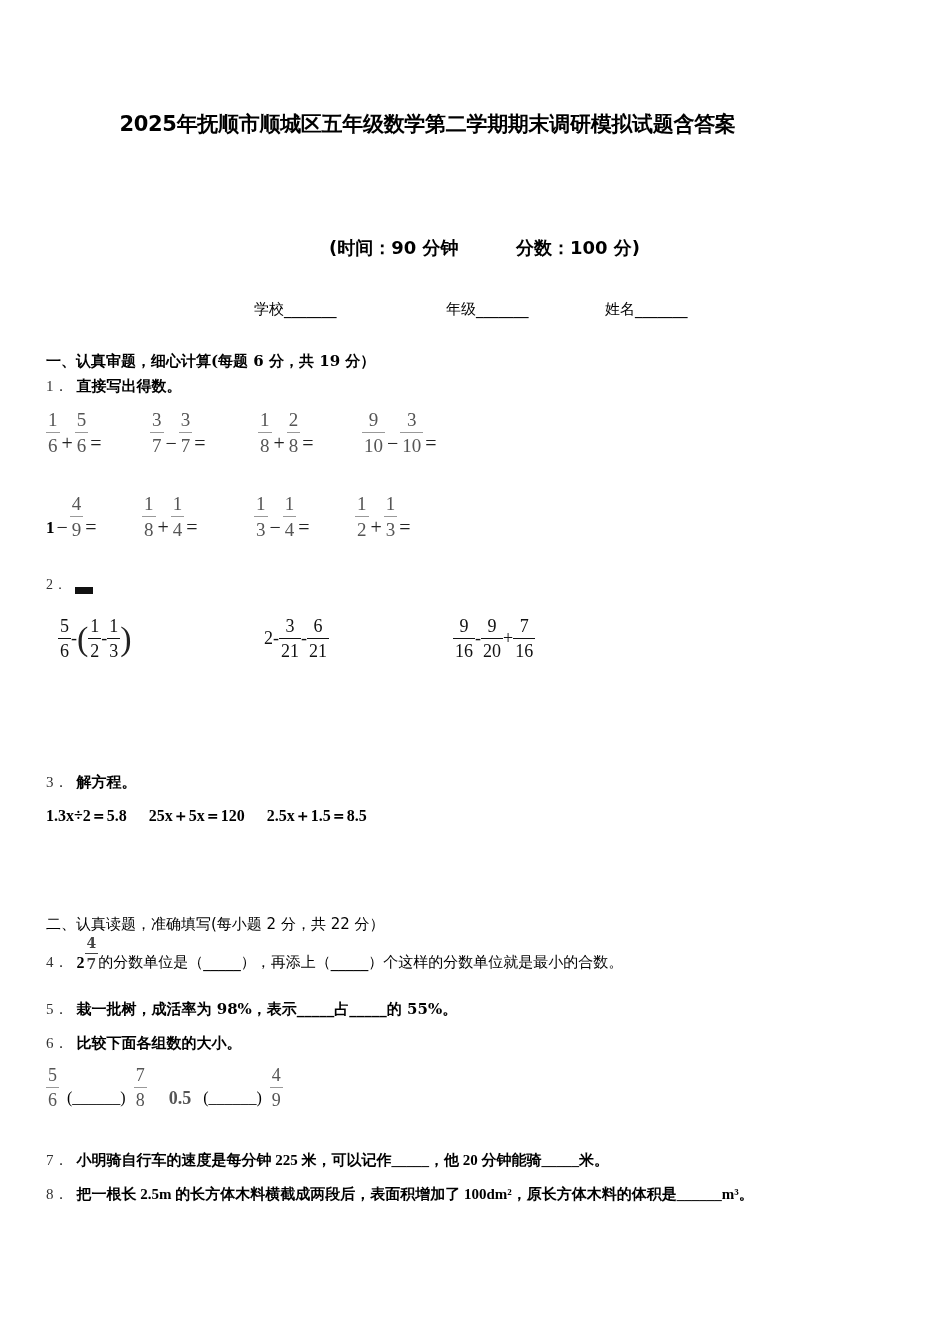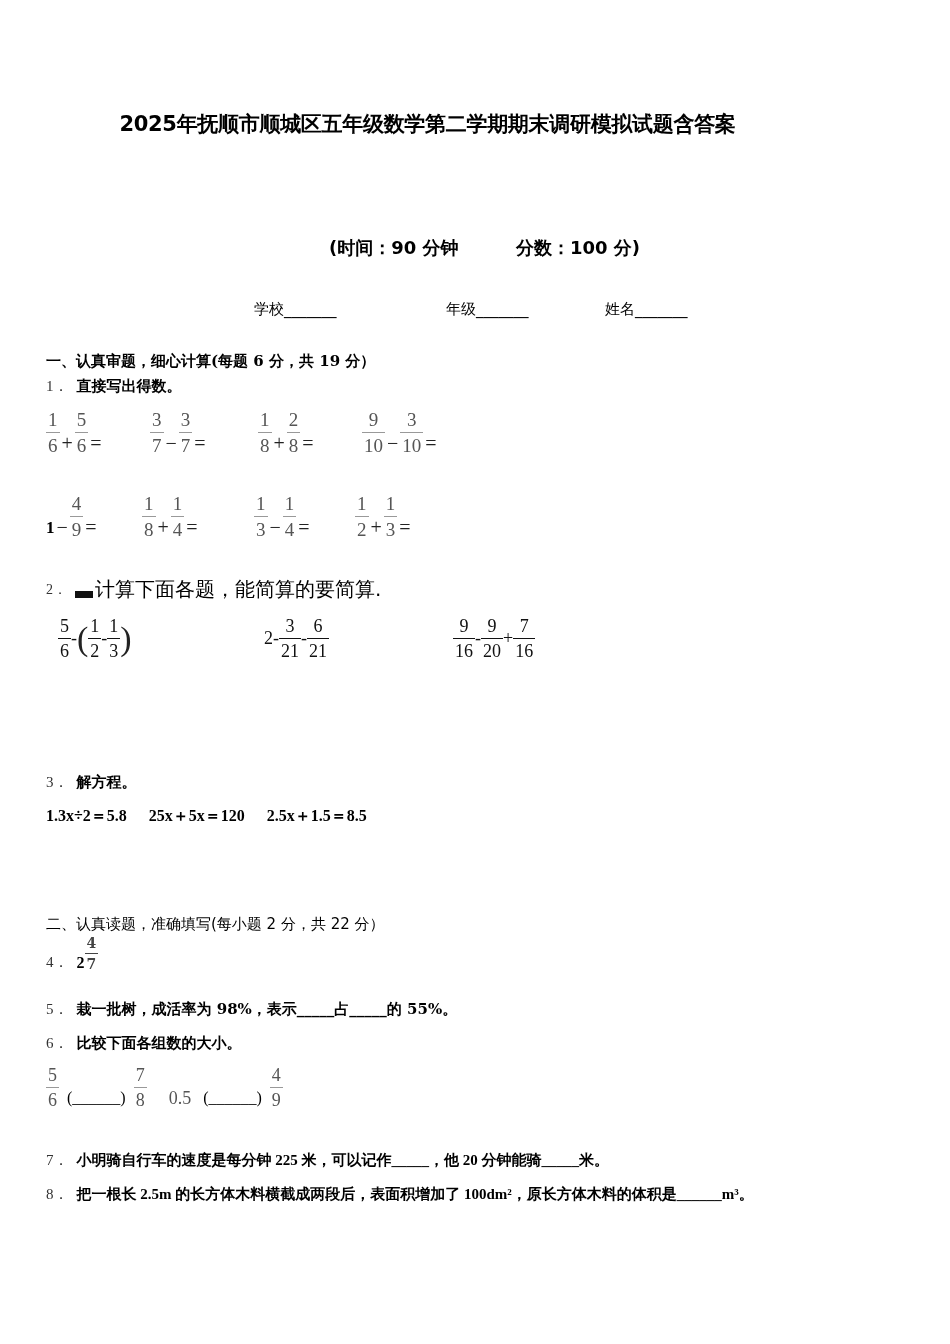--- a/index.html
+++ b/index.html
@@ -146,21 +146,20 @@
       <span class="n">1</span>
       <span class="bar"></span>
       <span class="d">3</span>
     </span>
   <span class="op" style="margin-top:22px">=</span>
 </div>
 
 <div class="abs qline" style="top:576px; display:flex; align-items:center;">
   <span class="qnum" style="font-size:14px">2．</span>
   <span style="display:inline-block; width:18px; height:7px; background:#111; margin:10px 2px 0 0;"></span>
-  <span class="bigq">计算下面各题，能简算的要简算.</span>
 </div>
 
 <div class="abs expr tfrac" style="top:617px; left:58px;">
   <span class="frac">
       <span class="n">5</span>
       <span class="bar"></span>
       <span class="d">6</span>
     </span>
   <span>-</span>
   <span class="paren">(</span>
@@ -228,20 +227,21 @@
 <div class="abs sect" style="top:915px; font-weight:normal; font-family:'DejaVu Sans', sans-serif; font-size:15px;">二、认真读题，准确填写(每小题 2 分，共 22 分）</div>
 
 <div class="abs qline" style="top:936px; display:flex; align-items:flex-end;">
   <span class="qnum">4．</span>
   <span style="font-weight:bold; font-family:'Liberation Serif', serif; font-size:16px;">2</span>
   <span class="frac" style="font-weight:bold; font-size:14px; color:#444; margin-bottom:1px;">
       <span class="n">4</span>
       <span class="bar" style="border-color:#444"></span>
       <span class="d">7</span>
     </span>
+  <span style="font-family:'DejaVu Sans', sans-serif; font-size:15px;">的分数单位是（_____），再添上（_____）个这样的分数单位就是最小的合数。</span>
 </div>
 
 <div class="abs qline" style="top:1000px;">
   <span class="qnum">5．</span><span class="qtext">栽一批树，成活率为 98%，表示_____占_____的 55%。</span>
 </div>
 
 <div class="abs qline" style="top:1034px;">
   <span class="qnum">6．</span><span class="qtext">比较下面各组数的大小。</span>
 </div>
 
@@ -250,21 +250,21 @@
       <span class="n">5</span>
       <span class="bar"></span>
       <span class="d">6</span>
     </span>
   <span style="margin:20px 8px 0 8px; font-size:16px;">(______)</span>
   <span class="frac grayfrac" style="font-size:18px">
       <span class="n">7</span>
       <span class="bar"></span>
       <span class="d">8</span>
     </span>
-  <span class="grayfrac" style="margin:22px 12px 0 22px; font-size:18px;">0.5</span>
+  <span class="grayfrac" style="margin:22px 12px 0 22px; font-size:18px;font-weight:bold;">0.5</span>
   <span style="margin:20px 8px 0 0; font-size:16px;">(______)</span>
   <span class="frac grayfrac" style="font-size:18px">
       <span class="n">4</span>
       <span class="bar"></span>
       <span class="d">9</span>
     </span>
 </div>
 
 <div class="abs qline" style="top:1151px;">
   <span class="qnum">7．</span><span class="qtext" style="font-family:'Liberation Serif', serif; font-size:15px;">小明骑自行车的速度是每分钟 225 米，可以记作_____，他 20 分钟能骑_____米。</span>

